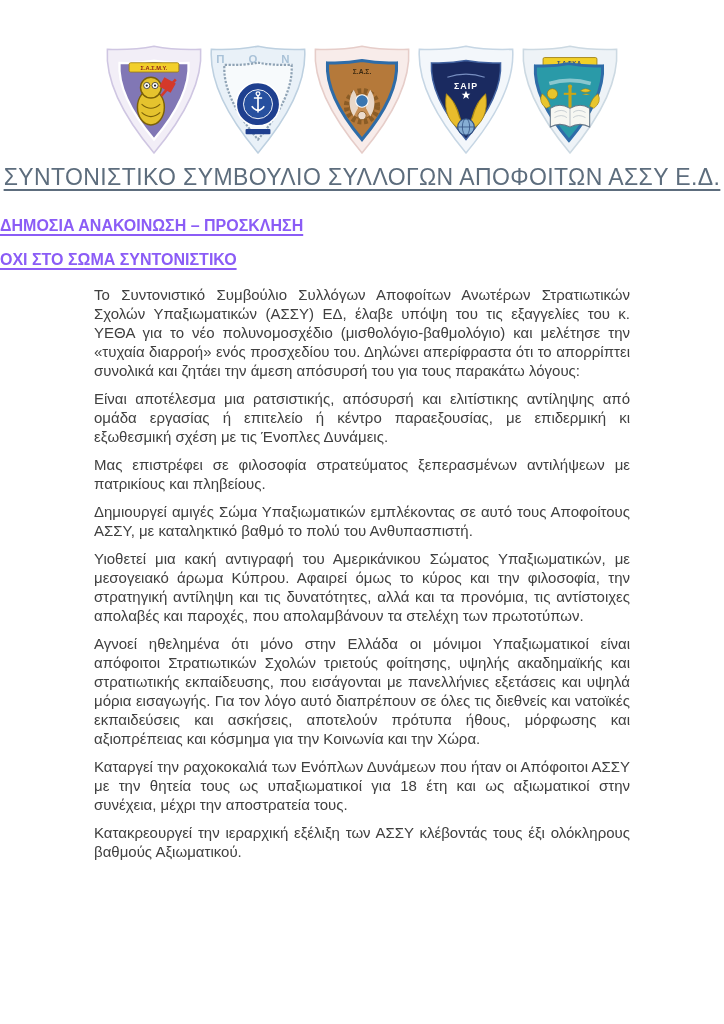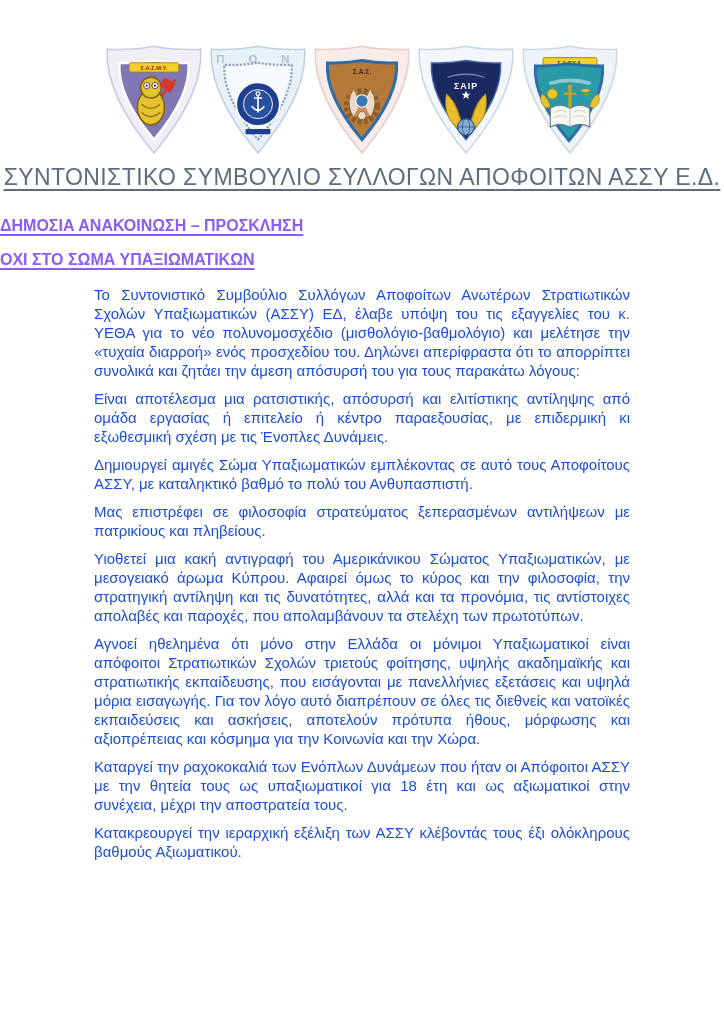--- a/index.html
+++ b/index.html
@@ -23,21 +23,21 @@
   }
   .doc-heading{
     text-align:left;color:#8b5cf6;font-weight:700;font-size:16px;
     text-decoration:underline;text-decoration-thickness:1.5px;text-underline-offset:3px;
     margin:0;
   }
   .doc-heading.first{margin-top:26px;}
   .doc-heading.second{margin-top:16px;}
   .content{
     width:536px;margin:16px auto 0;
-    color:#1d4ed8;font-size:15px;line-height:19px;
+    color:#404040;font-size:15px;line-height:19px;
     text-align:justify;
   }
   .content p{margin:0 0 9px 0;}
 </style>
 </head>
 <body>
 
 <div class="page">
 
   <div class="emblem-row">
@@ -111,26 +111,26 @@
       <path d="M31 64 Q40 58 50 64 Q60 58 69 64 L69 82 Q60 77 50 82 Q40 77 31 82 Z" fill="#f7f7f2" stroke="#667788" stroke-width="1"></path>
       <line x1="50" y1="64" x2="50" y2="82" stroke="#99a4b0" stroke-width="0.7"></line>
       <path d="M35 68 Q42 64 47 68 M35 73 Q42 69 47 73 M53 68 Q58 64 65 68 M53 73 Q58 69 65 73" stroke="#b9c0c8" stroke-width="0.7" fill="none"></path>
     </svg>
 
   </div>
 
   <div class="org-title">ΣΥΝΤΟΝΙΣΤΙΚΟ ΣΥΜΒΟΥΛΙΟ ΣΥΛΛΟΓΩΝ ΑΠΟΦΟΙΤΩΝ ΑΣΣΥ Ε.Δ.</div>
 
   <h1 class="doc-heading first">ΔΗΜΟΣΙΑ ΑΝΑΚΟΙΝΩΣΗ – ΠΡΟΣΚΛΗΣΗ</h1>
-  <h2 class="doc-heading second">ΟΧΙ ΣΤΟ ΣΩΜΑ ΥΠΑΞΙΩΜΑΤΙΚΩΝ</h2>
+  <h2 class="doc-heading second">ΟΧΙ ΣΤΟ ΣΩΜΑ ΣΥΝΤΟΝΙΣΤΙΚΟ</h2>
 
   <div class="content">
     <p>Το Συντονιστικό Συμβούλιο Συλλόγων Αποφοίτων Ανωτέρων Στρατιωτικών Σχολών Υπαξιωματικών (ΑΣΣΥ) ΕΔ, έλαβε υπόψη του τις εξαγγελίες του κ. ΥΕΘΑ για το νέο πολυνομοσχέδιο (μισθολόγιο-βαθμολόγιο) και μελέτησε την «τυχαία διαρροή» ενός προσχεδίου του. Δηλώνει απερίφραστα ότι το απορρίπτει συνολικά και ζητάει την άμεση απόσυρσή του για τους παρακάτω λόγους:</p>
     <p>Είναι αποτέλεσμα μια ρατσιστικής, απόσυρσή και ελιτίστικης αντίληψης από ομάδα εργασίας ή επιτελείο ή κέντρο παραεξουσίας, με επιδερμική κι εξωθεσμική σχέση με τις Ένοπλες Δυνάμεις.</p>
+    <p>Μας επιστρέφει σε φιλοσοφία στρατεύματος ξεπερασμένων αντιλήψεων με πατρικίους και πληβείους.</p>
     <p>Δημιουργεί αμιγές Σώμα Υπαξιωματικών εμπλέκοντας σε αυτό τους Αποφοίτους ΑΣΣΥ, με καταληκτικό βαθμό το πολύ του Ανθυπασπιστή.</p>
-    <p>Μας επιστρέφει σε φιλοσοφία στρατεύματος ξεπερασμένων αντιλήψεων με πατρικίους και πληβείους.</p>
     <p>Υιοθετεί μια κακή αντιγραφή του Αμερικάνικου Σώματος Υπαξιωματικών, με μεσογειακό άρωμα Κύπρου. Αφαιρεί όμως το κύρος και την φιλοσοφία, την στρατηγική αντίληψη και τις δυνατότητες, αλλά και τα προνόμια, τις αντίστοιχες απολαβές και παροχές, που απολαμβάνουν τα στελέχη των πρωτοτύπων.</p>
     <p>Αγνοεί ηθελημένα ότι μόνο στην Ελλάδα  οι μόνιμοι Υπαξιωματικοί είναι απόφοιτοι Στρατιωτικών Σχολών τριετούς φοίτησης, υψηλής ακαδημαϊκής και στρατιωτικής εκπαίδευσης, που εισάγονται με πανελλήνιες εξετάσεις και υψηλά μόρια εισαγωγής. Για τον λόγο αυτό διαπρέπουν σε όλες τις διεθνείς και νατοϊκές εκπαιδεύσεις και ασκήσεις, αποτελούν πρότυπα ήθους, μόρφωσης και αξιοπρέπειας και κόσμημα για την Κοινωνία και την Χώρα.</p>
     <p>Καταργεί την ραχοκοκαλιά των Ενόπλων Δυνάμεων που ήταν οι Απόφοιτοι ΑΣΣΥ με την θητεία τους ως υπαξιωματικοί για 18 έτη και ως αξιωματικοί στην συνέχεια, μέχρι την αποστρατεία τους.</p>
     <p>Κατακρεουργεί την ιεραρχική εξέλιξη των ΑΣΣΥ κλέβοντάς τους έξι ολόκληρους βαθμούς Αξιωματικού.</p>
   </div>
 
 </div>
 
 </body></html>

